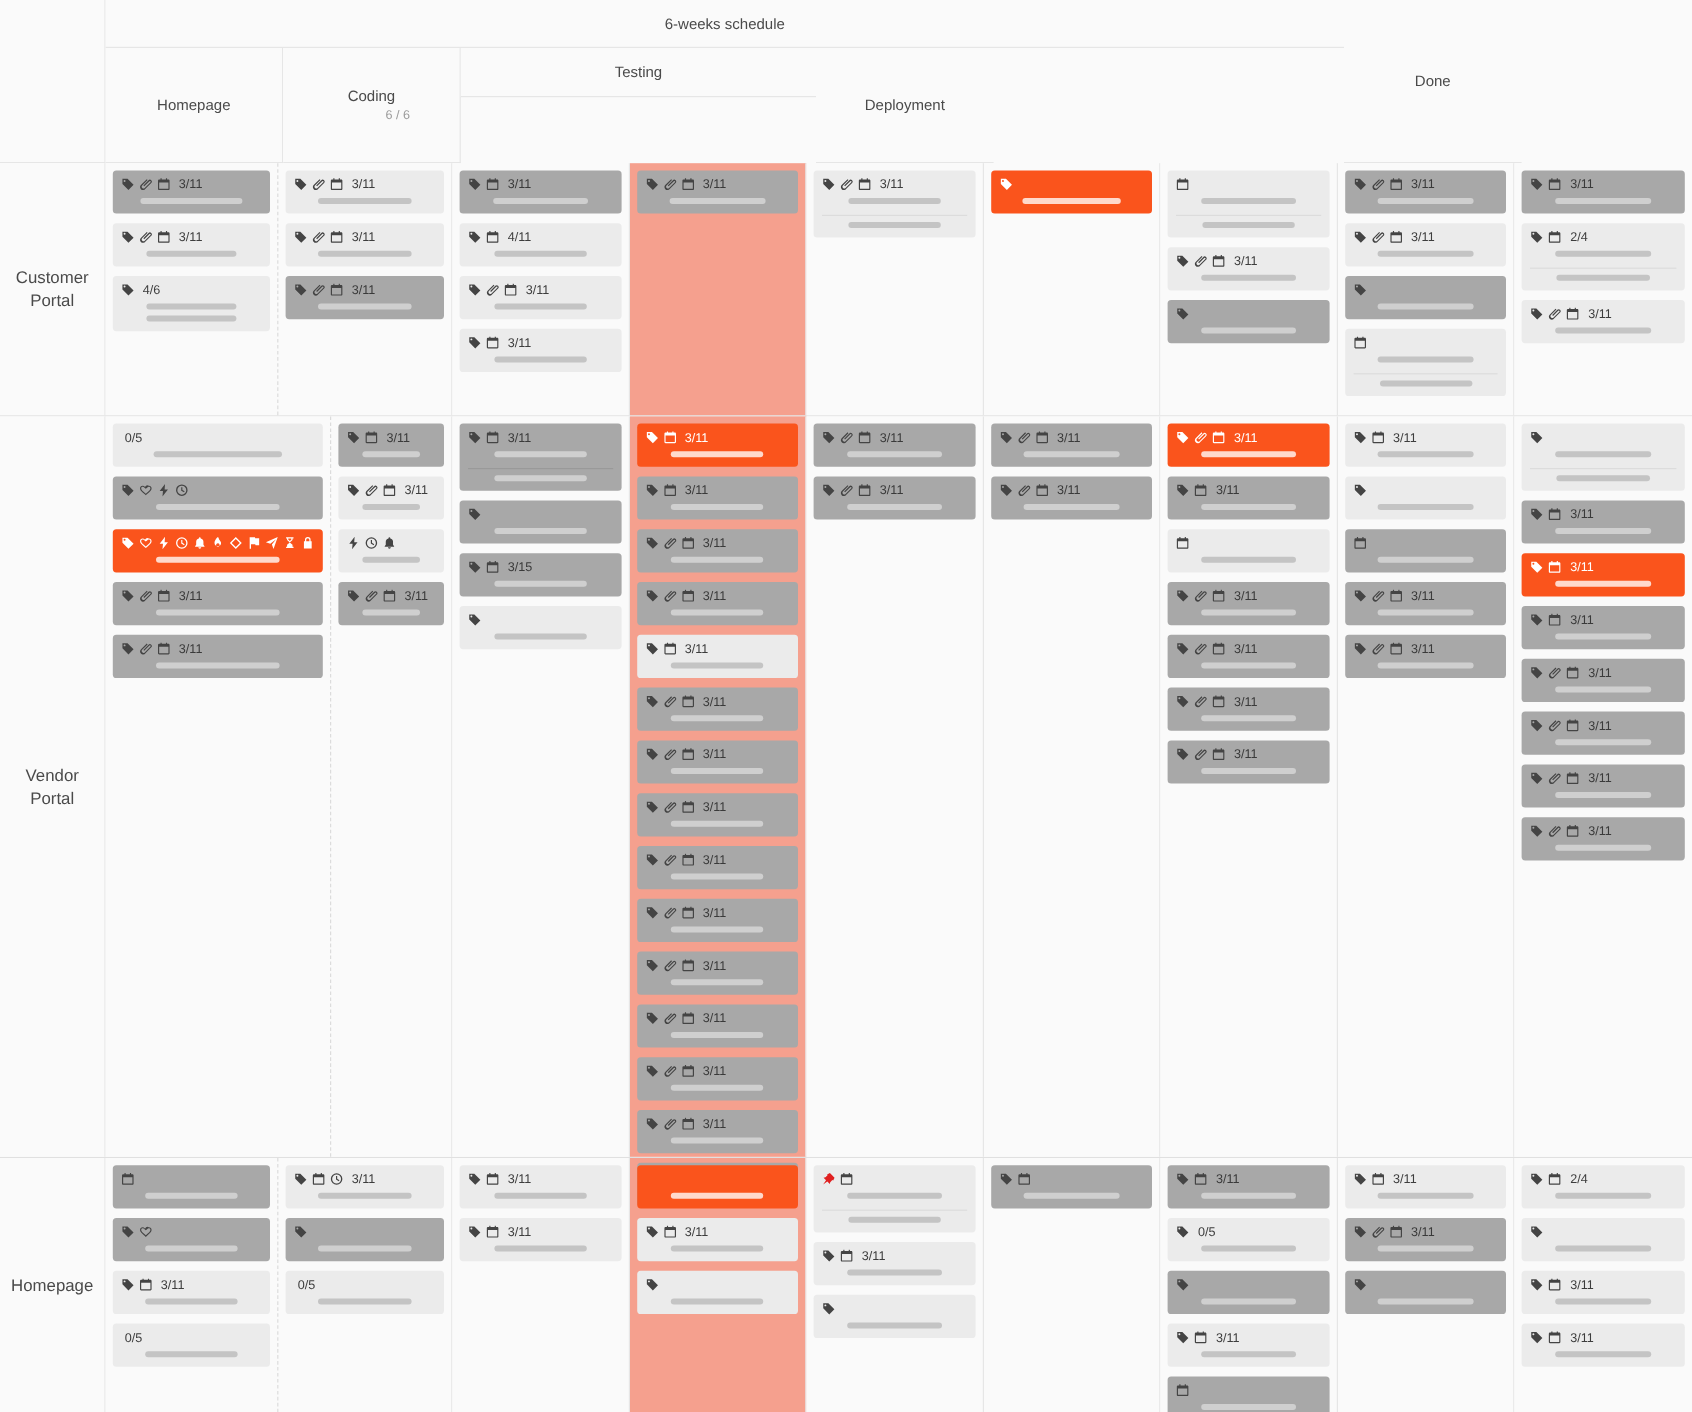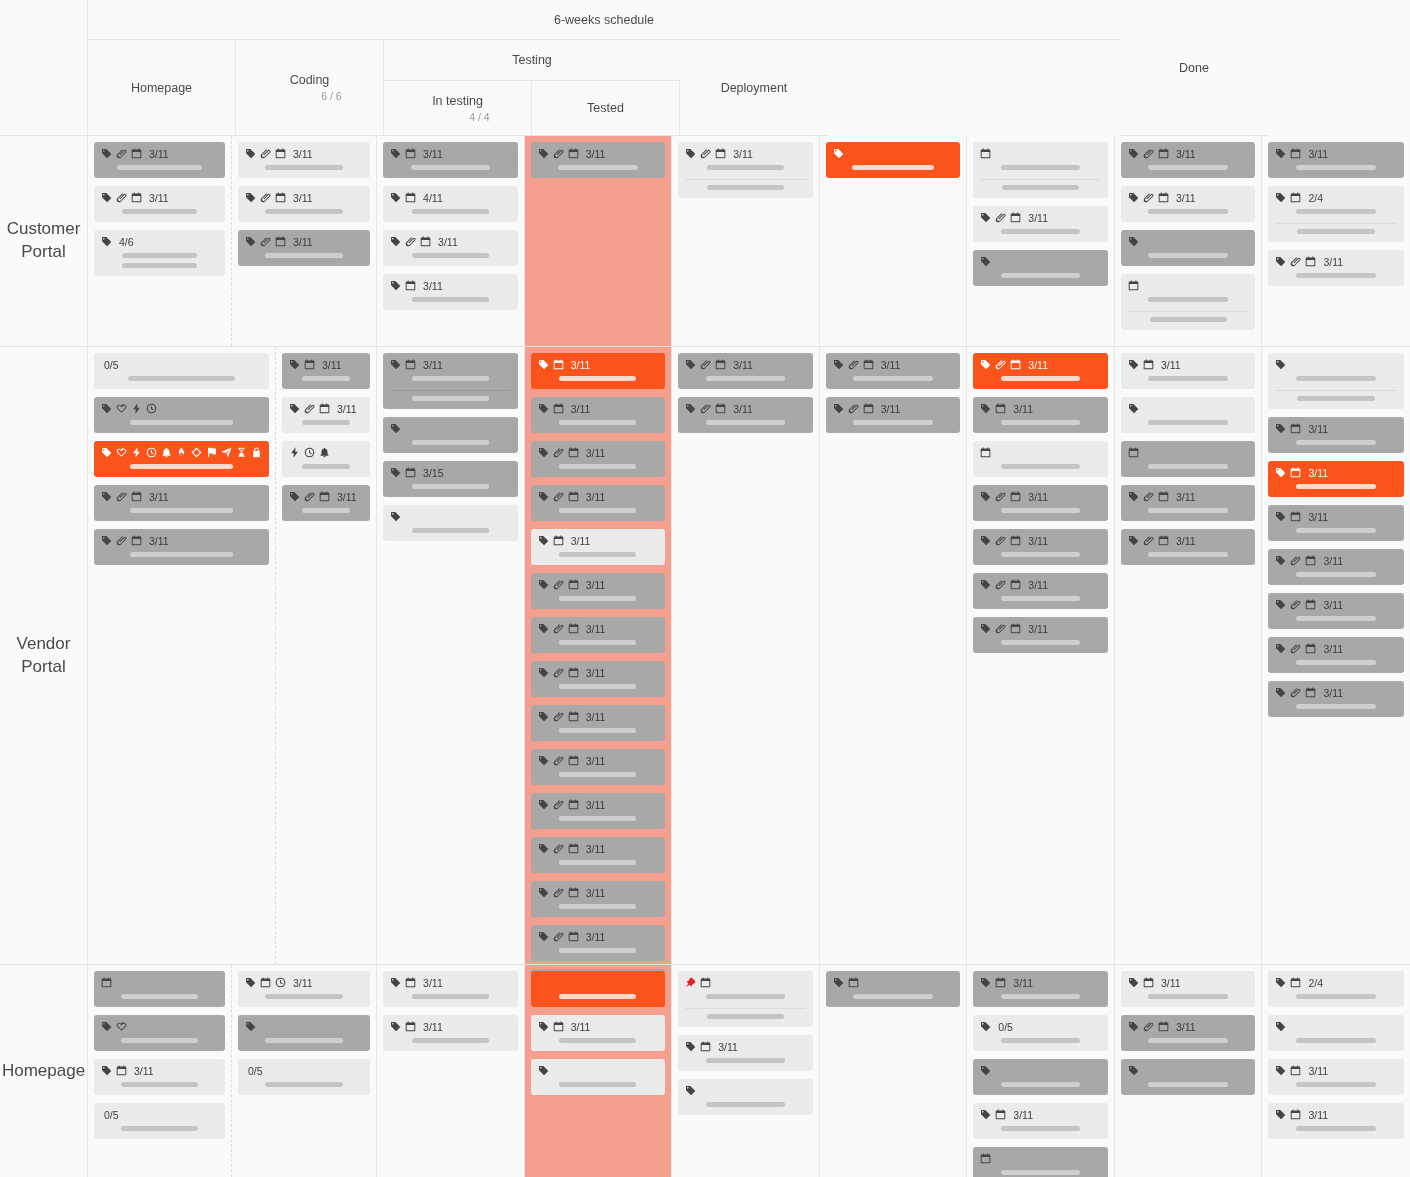--- a/index.html
+++ b/index.html
@@ -43,21 +43,21 @@
   .lane:last-child { border-bottom: none; }
   .lane-title {
     width: 88px;
     flex: 0 0 88px;
     background: #fafafa;
     border-right: 1px solid #e6e6e6;
     display: flex;
     align-items: center;
     justify-content: center;
     text-align: center;
-    font-size: 17px;
+    font-size: 14px;
     color: #4a4a4a;
     line-height: 1.35;
     padding: 4px;
   }
 
   .col {
     border-right: 1px solid #e6e6e6;
     padding: 6px 6px 10px 6px;
     background: #fafafa;
     display: flex;
@@ -150,29 +150,20 @@
           <div>Homepage</div>
         </div>
         <div class="hdr-cell" style="width:148px;height:96px;">
           <div>Coding</div>
           <div class="wip">6 / 6</div>
         </div>
         <div style="width:296px;">
           <div class="hdr-cell" style="width:296px;height:41px;border-right:none;">
             <div>Testing</div>
           </div>
-          <div class="hdr-row">
-            <div class="hdr-cell" style="width:148px;height:55px;">
-              <div>In testing</div>
-              <div class="wip">4 / 4</div>
-            </div>
-            <div class="hdr-cell" style="width:148px;height:55px;">
-              <div>Tested</div>
-            </div>
-          </div>
         </div>
         <div class="hdr-cell" style="width:148px;height:96px;border-right:none;">
           <div>Deployment</div>
         </div>
       </div>
     </div>
 
     <div class="hdr-cell" style="width:148px;height:136px;border-right:none;">
       <div>Done</div>
     </div>

